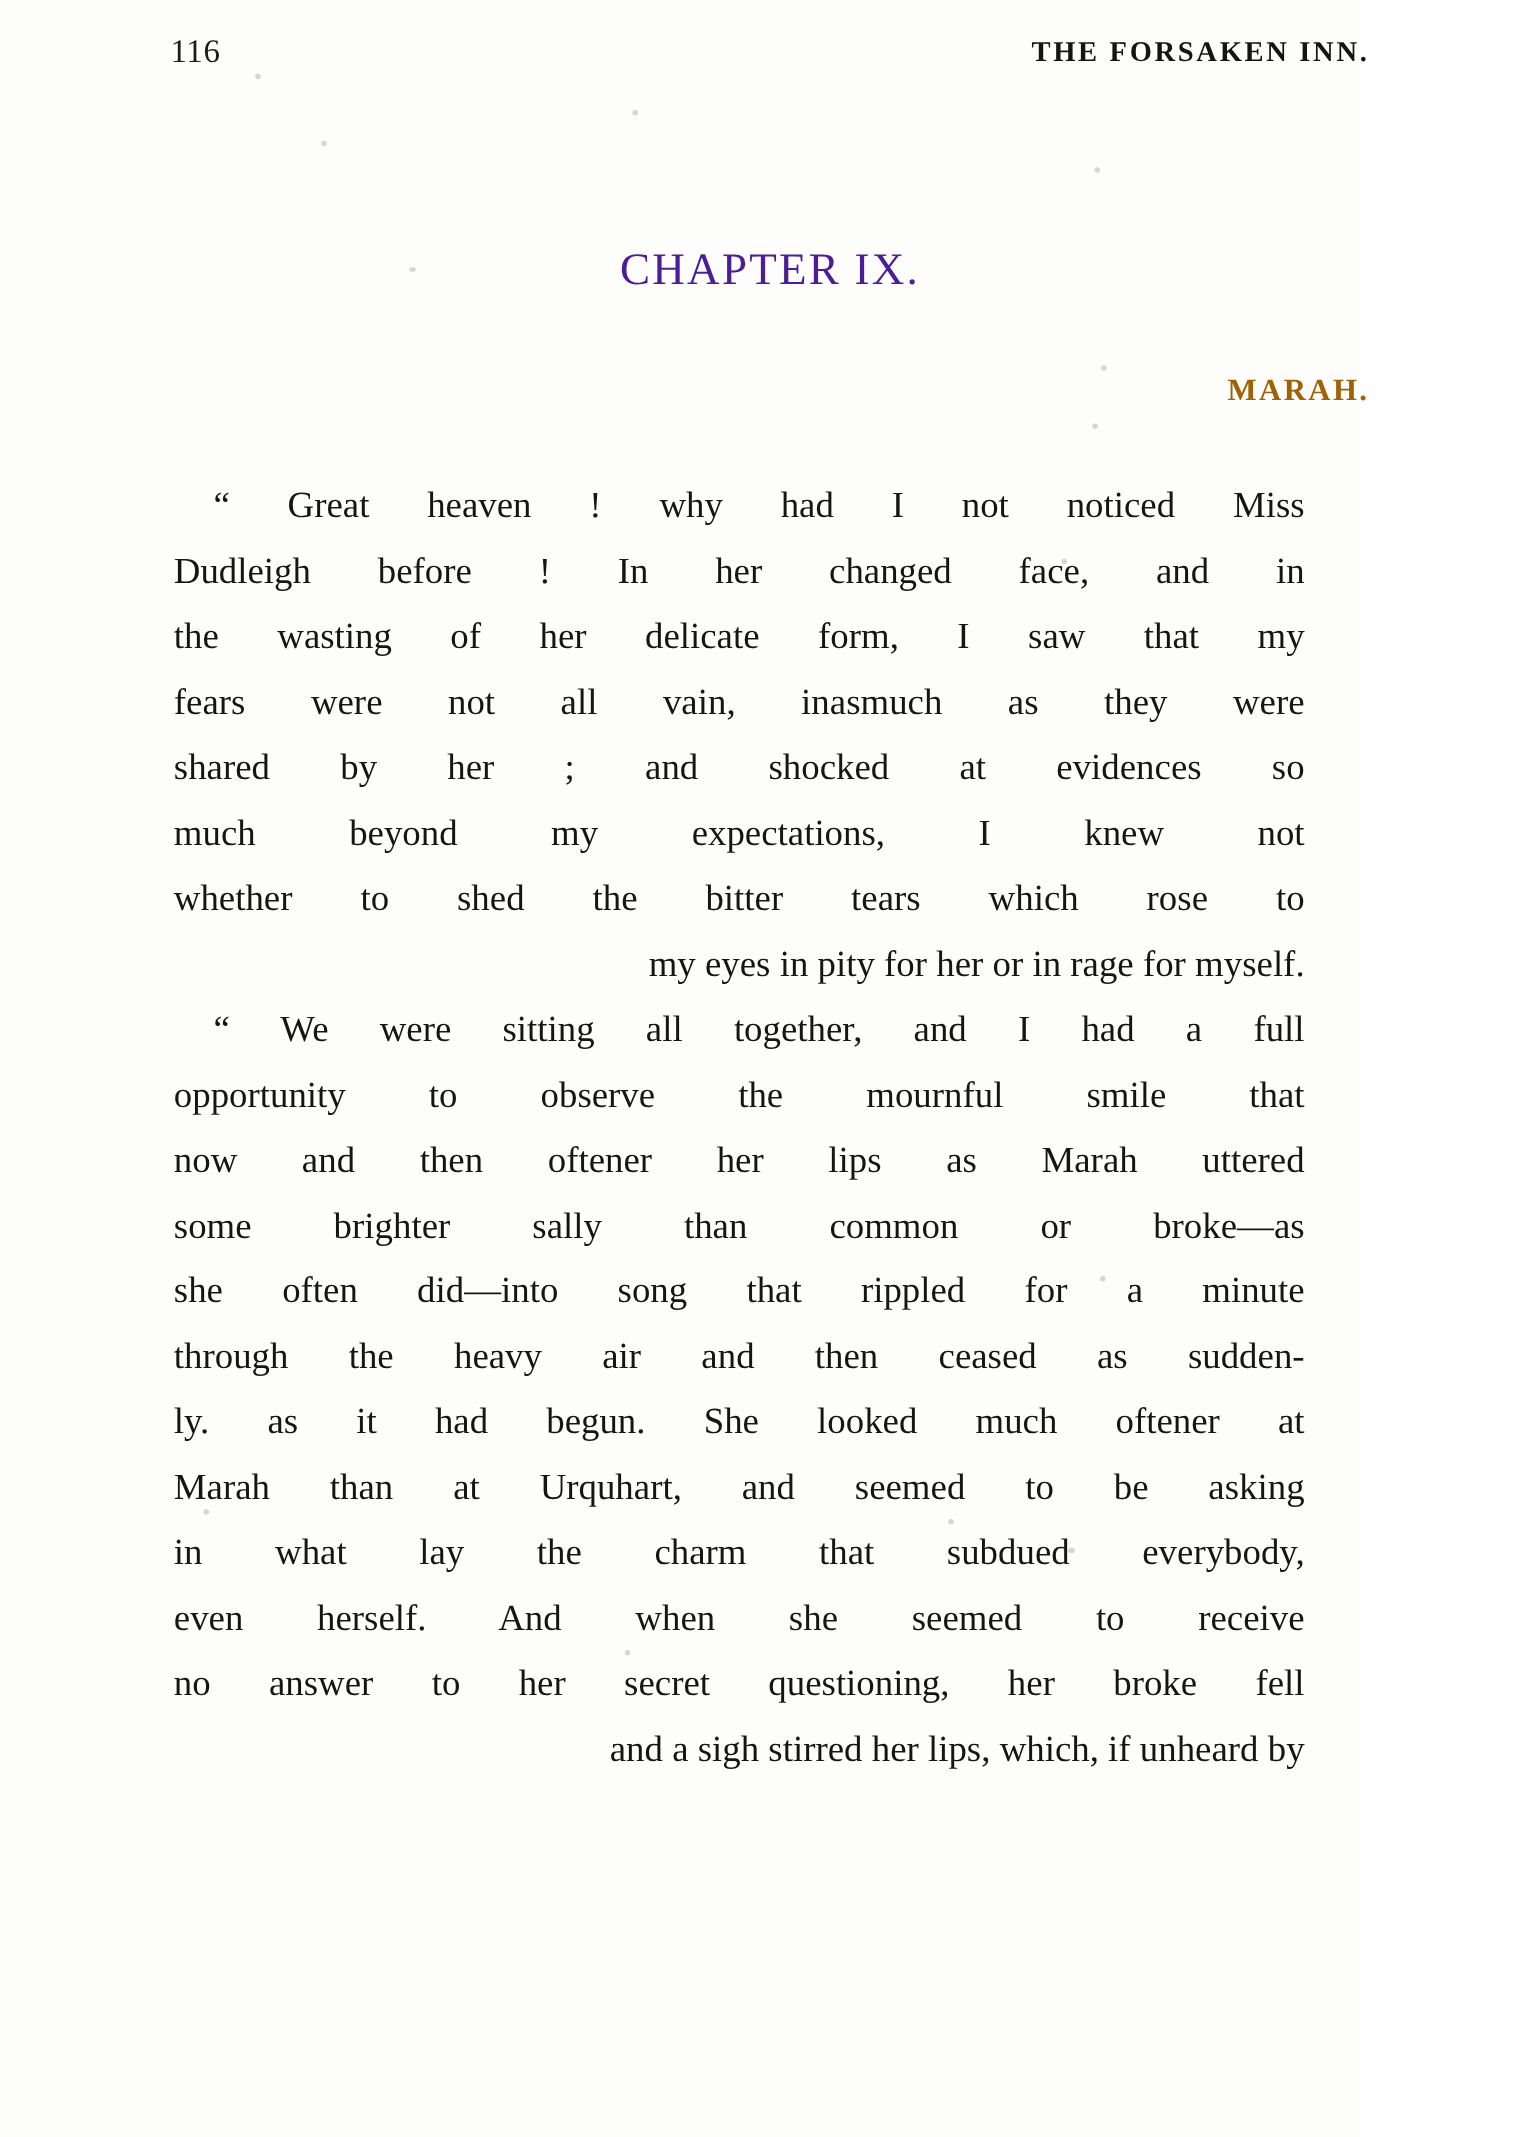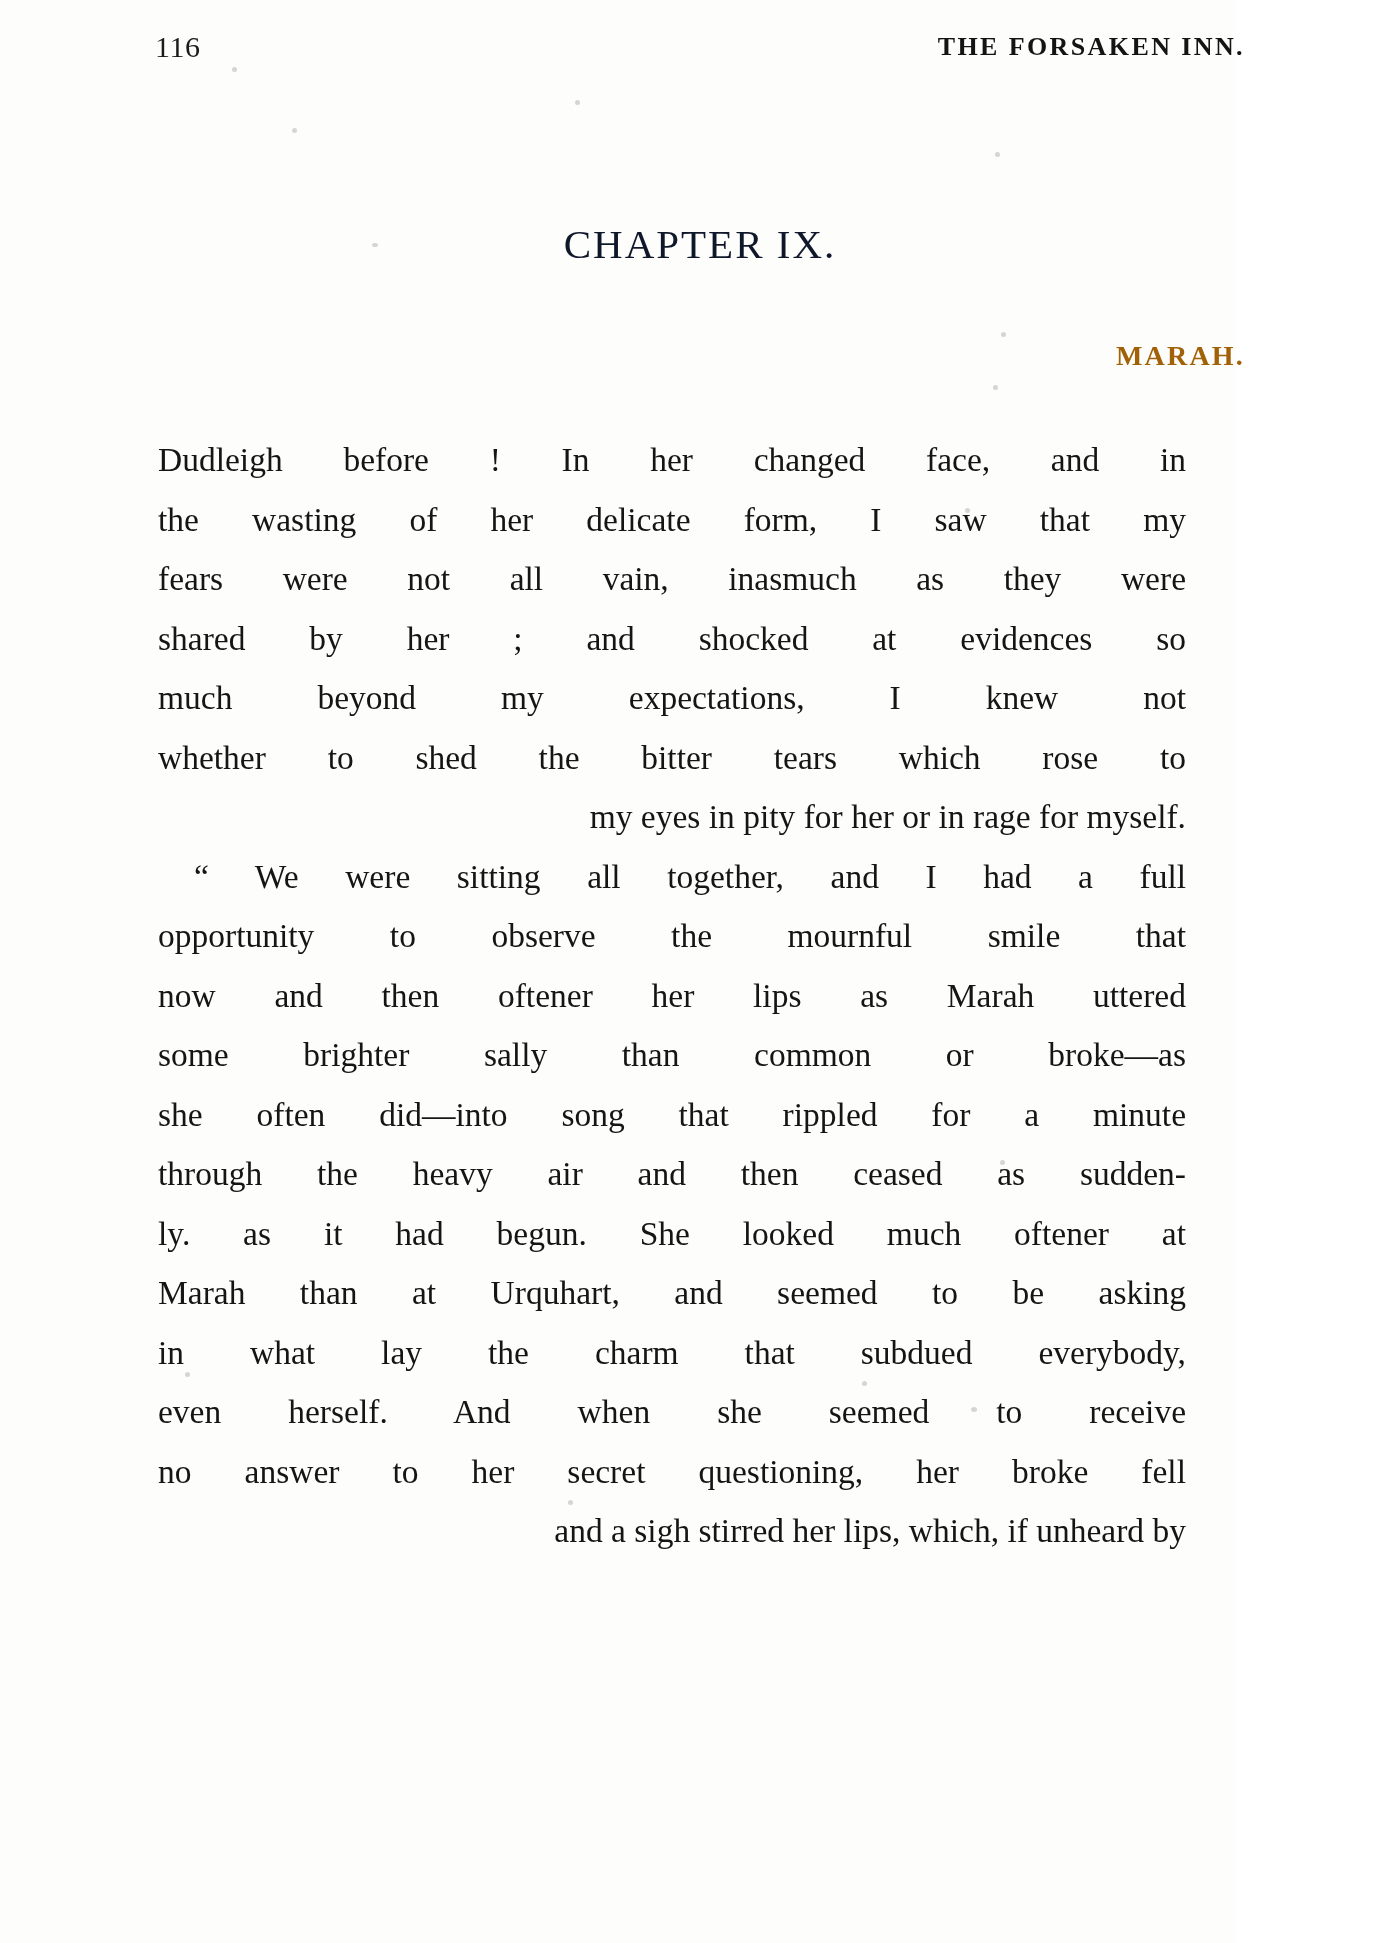--- a/index.html
+++ b/index.html
@@ -55,21 +55,21 @@
 
   
   .chapter-title {
     position: absolute;
     top: 220px;
     left: 155px;
     width: 1090px;
     text-align: center;
     font-size: 41px;
     letter-spacing: 2px;
-    color: #0f172a;
+    color: #4c1d95;
   }
   .chapter-subtitle {
     position: absolute;
     top: 340px;
     left: 155px;
     width: 1090px;
     text-align: right;
     font-size: 28px;
     font-weight: bold;
     letter-spacing: 2.2px;
@@ -121,20 +121,21 @@
   <div class="running-head">
     <div class="folio">116</div>
     <div class="head-title">THE FORSAKEN INN.</div>
   </div>
 
   <div class="chapter-title">CHAPTER  IX.</div>
   <div class="chapter-subtitle">MARAH.</div>
 
   <div class="body-text">
     <p class="para" id="p1">
+        <span class="ln j indent">“ Great  heaven !   why  had  I  not  noticed  Miss</span>
         <span class="ln j">Dudleigh before !    In  her  changed  face,  and  in</span>
         <span class="ln j">the wasting  of  her  delicate  form,  I  saw  that  my</span>
         <span class="ln j">fears  were  not  all  vain,  inasmuch  as  they  were</span>
         <span class="ln j">shared  by  her ;  and  shocked  at  evidences  so</span>
         <span class="ln j">much  beyond  my  expectations,  I  knew  not</span>
         <span class="ln j">whether  to shed  the  bitter  tears  which  rose to</span>
         <span class="ln last">my  eyes  in  pity  for  her  or  in  rage  for  myself.</span>
       </p>
     <p class="para" id="p2">
         <span class="ln j indent">“ We were  sitting all  together, and I had a full</span>

